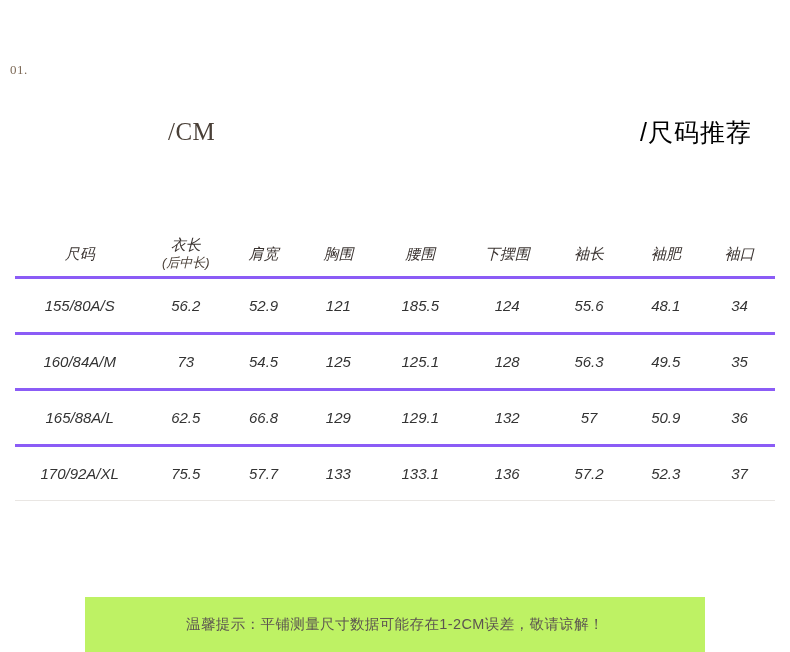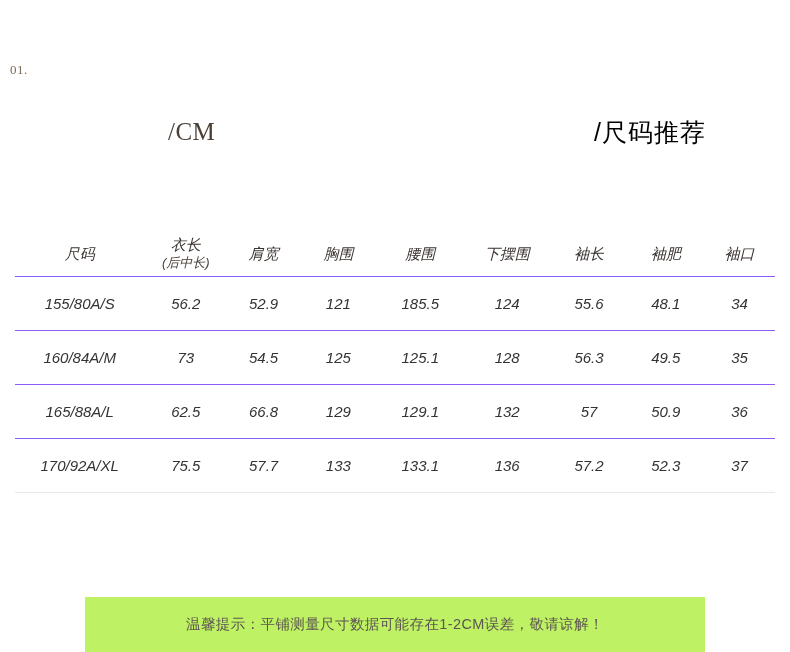--- a/index.html
+++ b/index.html
@@ -22,20 +22,21 @@
     height: 652px;
   }
 
   
   .header {
     position: absolute;
     left: 0;
     top: 0;
     width: 724px;
     height: 190px;
+    padding-left: 46px;
   }
   .header-index {
     position: absolute;
     left: 10px;
     top: 62px;
     font-family: "Liberation Serif", serif;
     font-size: 13px;
     letter-spacing: 0.5px;
     color: #7d6a57;
   }
@@ -98,21 +99,21 @@
     font-size: 15px;
     color: #3a3330;
   }
   .sub {
     display: block;
     font-size: 13px;
     color: #4a4038;
   }
   table.size-table tbody td {
     height: 53px;
-    border-top: 1px solid #8b5cf6;
+    border-top: 3px solid #8b5cf6;
     font-size: 15px;
     color: #333;
   }
   table.size-table tbody tr:last-child td {
     border-bottom: 1px solid #e9e6e3;
   }
   .col-size { width: 128px; }
   .col-len  { width: 82px; }
   .col-sh   { width: 72px; }
   .col-ch   { width: 76px; }

